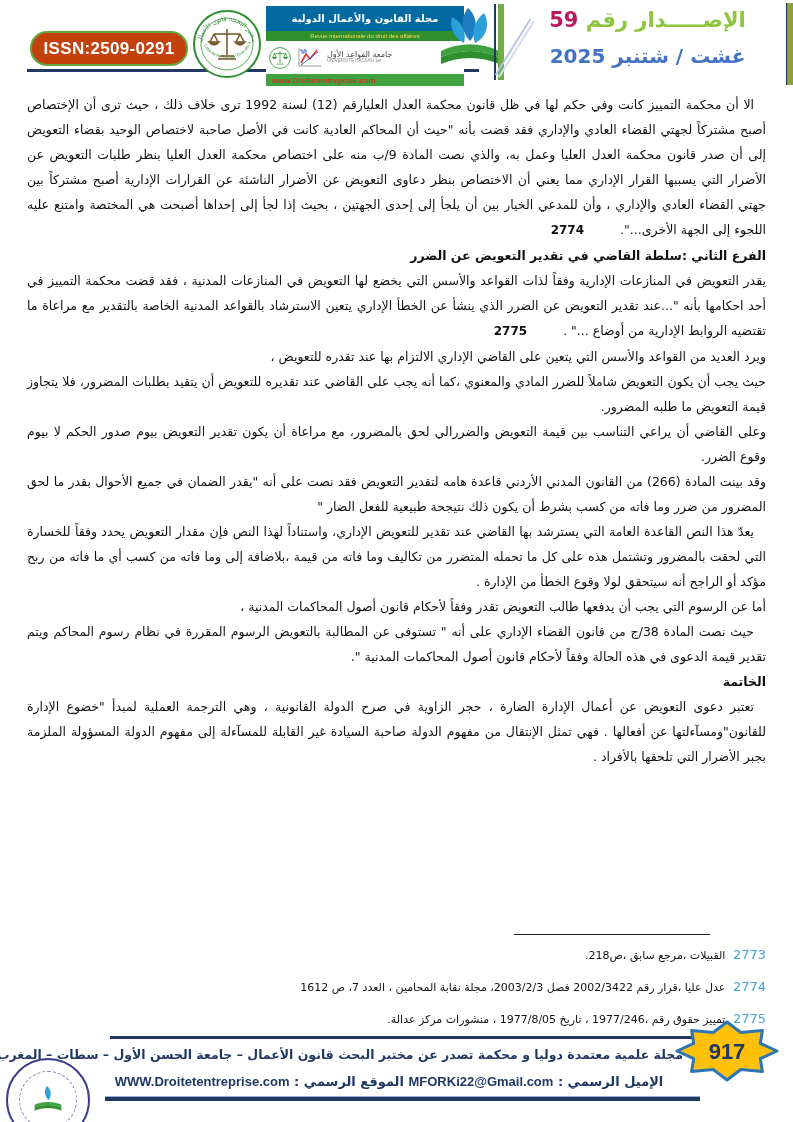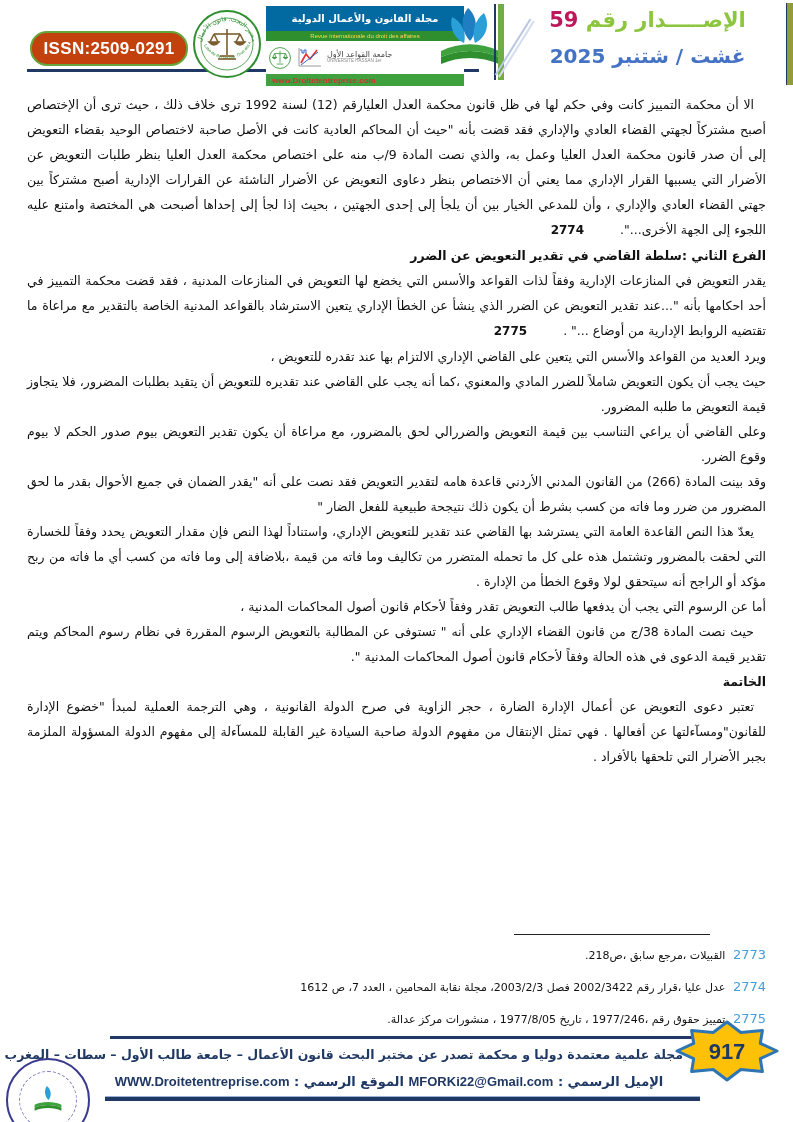--- a/index.html
+++ b/index.html
@@ -181,21 +181,21 @@
       <span>عدل عليا ،قرار رقم 2002/3422 فصل 2003/2/3، مجلة نقابة المحامين ، العدد 7، ص 1612</span>
     </div>
     <div class="fn-row">
       <span class="fn-num">2775</span>
       <span>تمييز حقوق رقم ،1977/246 ، تاريخ 1977/8/05 ، منشورات مركز عدالة.</span>
     </div>
   </div>
 
   <div class="footer-rule-top"></div>
   <div class="footer-text">
-    <div class="footer-line1">مجلة علمية معتمدة  دوليا و محكمة تصدر عن مختبر البحث قانون الأعمال – جامعة طالب الأول – سطات – المغرب</div>
+    <div class="footer-line1">مجلة علمية معتمدة  دوليا و محكمة تصدر عن مختبر البحث قانون الأعمال – جامعة الحسن الأول – سطات – المغرب</div>
     <div class="footer-line2">
       <span>الإميل الرسمي :</span>
       <span class="ltr">MFORKi22@Gmail.com</span>
       <span>الموقع الرسمي :</span>
       <span class="ltr">WWW.Droitetentreprise.com</span>
     </div>
   </div>
   <div class="footer-rule-bottom"></div>
 
   <svg class="page-badge" viewBox="0 0 104 62">

